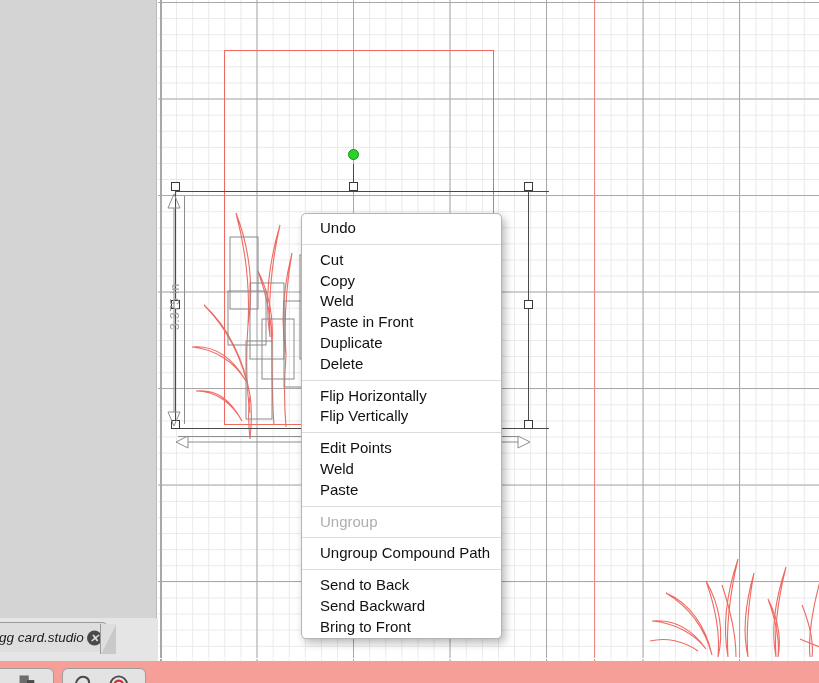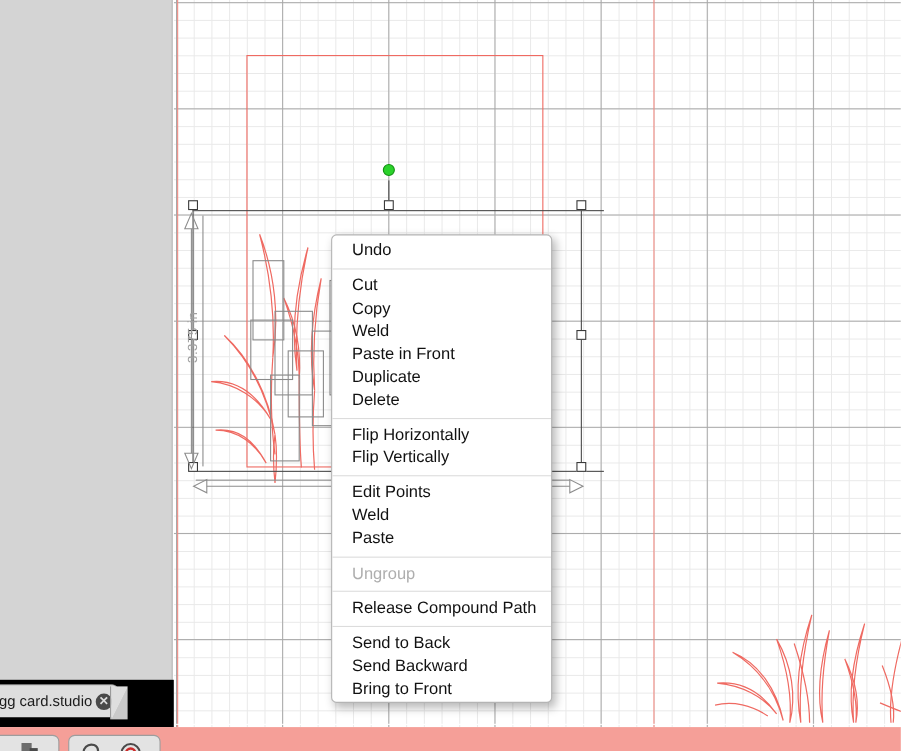--- a/index.html
+++ b/index.html
@@ -119,22 +119,23 @@
   }
   .menu-sep {
     height: 1px; background: #dcdcdc;
     margin: 5px 0 5px 0;
   }
 
   
   .tabstrip {
     position: absolute; left: 0; top: 618px;
     width: 158px; height: 43px;
-    background: #000000;
+    background: #e5e5e5;
     overflow: hidden;
+    font-style: italic;
   }
   .tab {
     position: absolute; left: -14px; top: 4px;
     height: 30px;
     background: #dedede;
     border: 1px solid #9a9a9a;
     border-bottom: none;
     border-radius: 5px 5px 0 0;
     padding: 0 22px 0 12px;
     display: flex; align-items: center;
@@ -288,21 +289,21 @@
         <div class="menu-sep"></div>
         <div class="menu-item">Flip Horizontally</div>
         <div class="menu-item">Flip Vertically</div>
         <div class="menu-sep"></div>
         <div class="menu-item">Edit Points</div>
         <div class="menu-item">Weld</div>
         <div class="menu-item">Paste</div>
         <div class="menu-sep"></div>
         <div class="menu-item disabled">Ungroup</div>
         <div class="menu-sep"></div>
-        <div class="menu-item">Release Compound Path</div>
+        <div class="menu-item">Ungroup Compound Path</div>
         <div class="menu-sep"></div>
         <div class="menu-item">Send to Back</div>
         <div class="menu-item">Send Backward</div>
         <div class="menu-item">Bring to Front</div>
       </div>
   </div>
 
   <div class="divider-h"></div>
   <div class="tabstrip">
     <div class="tab">

